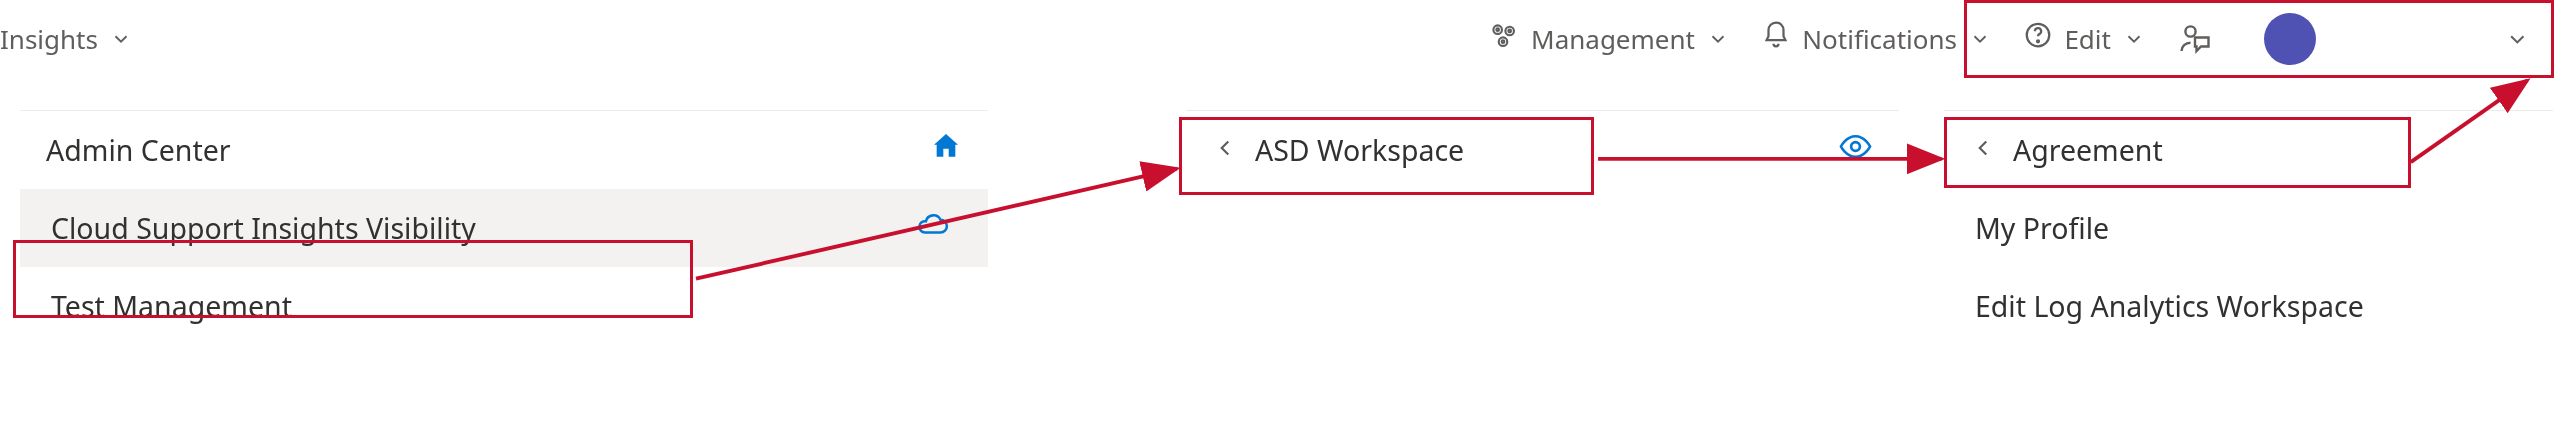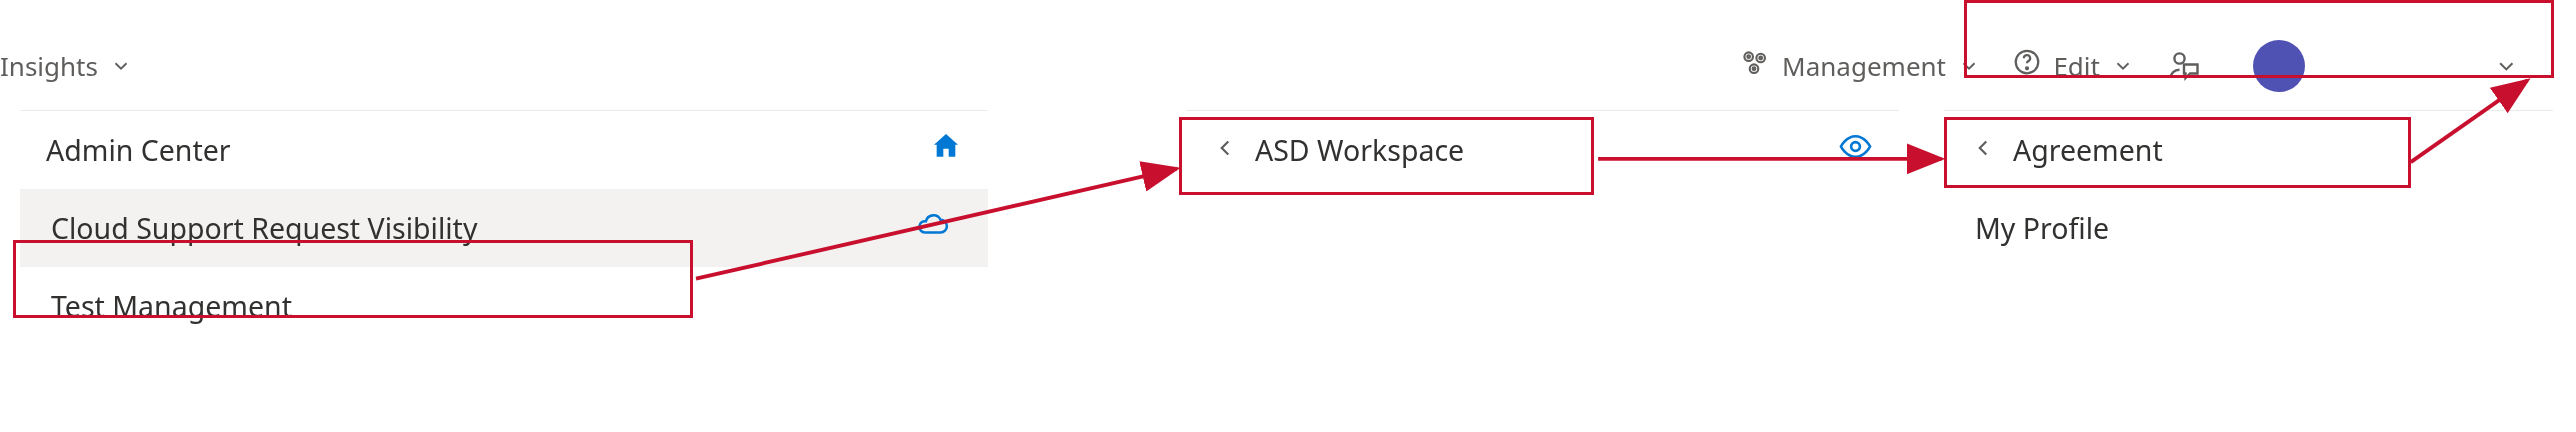--- a/index.html
+++ b/index.html
@@ -22,27 +22,26 @@
     font-size: 26px;
     color: var(--text);
     background: #fff;
     overflow: hidden;
     position: relative;
   }
 
   
   .topbar {
     position: absolute;
-    left: 0; right: 12px; top: 0;
+    left: 0; right: 1px; top: 0;
     height: 78px;
     display: flex;
     align-items: center;
     padding: 0 19.4px 0 0;
     gap: 32px;
-    margin-top: 27px;
   }
   .topbar .spacer { flex: 1; }
   .nav-item {
     display: inline-flex;
     align-items: center;
     gap: 11.7px;
     color: var(--muted);
     cursor: pointer;
     white-space: nowrap;
   }
@@ -154,20 +153,34 @@
       </svg>
     </span>
     <span>Management</span>
     <span class="chev">
       <svg width="22" height="22" viewBox="0 0 24 24" fill="none" stroke-width="2">
           <polyline points="6 9 12 15 18 9"></polyline>
         </svg>
     </span>
   </div>
 
+  <div class="nav-item">
+    <span>
+      <svg width="30" height="30" viewBox="0 0 24 24" fill="none" stroke="#605e5c" stroke-width="1.8">
+        <path d="M6 8a6 6 0 0 1 12 0v5l1.5 3h-15L6 13z"></path>
+          <path d="M10 19a2 2 0 0 0 4 0"></path>
+      </svg>
+    </span>
+    <span>Notifications</span>
+    <span class="chev">
+      <svg width="22" height="22" viewBox="0 0 24 24" fill="none" stroke-width="2">
+          <polyline points="6 9 12 15 18 9"></polyline>
+        </svg>
+    </span>
+  </div>
 
   <div class="nav-item">
     <span>
       <svg width="30" height="30" viewBox="0 0 24 24" fill="none" stroke="#605e5c" stroke-width="1.8">
         <circle cx="12" cy="12" r="9"></circle>
           <path d="M9.5 9a2.5 2.5 0 1 1 3.5 2.3c-.9.4-1 1-1 1.7"></path>
           <circle cx="12" cy="17" r="0.8" fill="#605e5c"></circle>
       </svg>
     </span>
     <span>Edit</span>
@@ -201,21 +214,21 @@
   <div class="panel-header">
     <span>Admin Center</span>
     <span class="right-icon">
       <svg width="32" height="32" viewBox="0 0 24 24" fill="#0078d4">
           <path d="M12 3l9 8h-2v9h-5v-6h-4v6H5v-9H3z"></path>
         </svg>
     </span>
   </div>
   <div class="panel-list">
     <div class="row selected">
-      <span>Cloud Support Request Visibility</span>
+      <span>Cloud Support Insights Visibility</span>
       <span class="row-icon">
         <svg width="34" height="34" viewBox="0 0 24 24" fill="none" stroke="#0078d4" stroke-width="1.8">
           <path d="M7 18a4 4 0 1 1 .7-7.95A5.5 5.5 0 0 1 18 9a4.5 4.5 0 0 1 0 9H7z"></path>
         </svg>
       </span>
     </div>
     <div class="row">
       <span>Test Management</span>
     </div>
   </div>
@@ -243,20 +256,23 @@
     <span>
       <svg width="26" height="26" viewBox="0 0 24 24" fill="none" stroke="#605e5c" stroke-width="2">
           <polyline points="15 18 9 12 15 6"></polyline>
         </svg>
     </span>
     <span>Agreement</span>
   </div>
   <div class="panel-list">
     <div class="row">
       <span>My Profile</span>
+    </div>
+    <div class="row">
+      <span>Edit Log Analytics Workspace</span>
     </div>
   </div>
 </div>
 
 <div class="annot-layer">
 
   <div class="annot-box" style="left:1964px; top:0px;   width:590px; height:78px;"></div>
   <div class="annot-box" style="left:1944px; top:117px; width:467px; height:71px;"></div>
   <div class="annot-box" style="left:1179px; top:117px; width:415px; height:78px;"></div>
   <div class="annot-box" style="left:13px;   top:240px; width:680px;height:78px;"></div>

